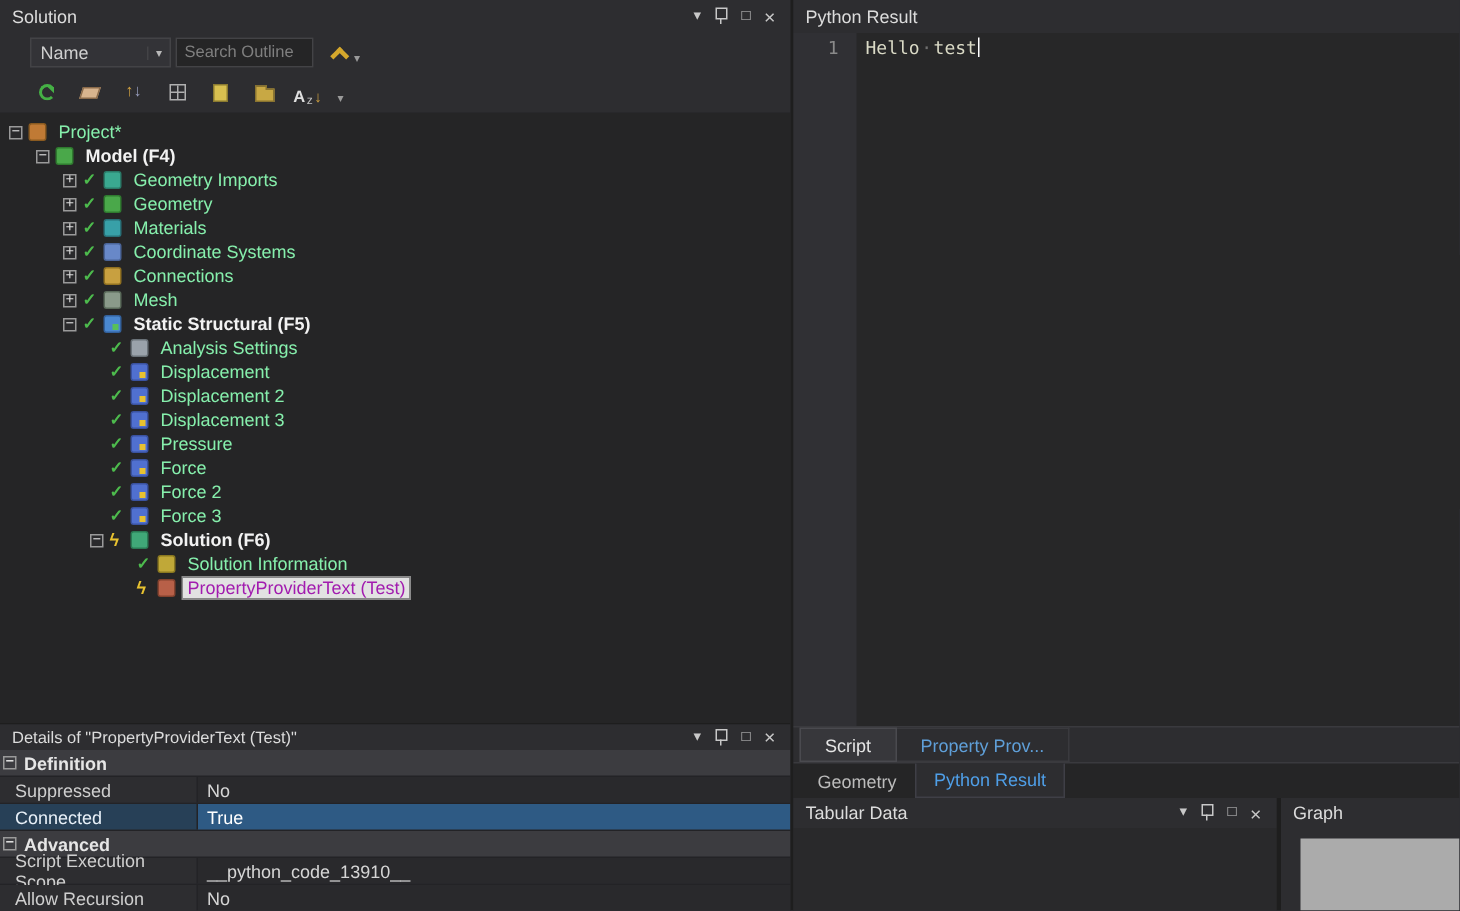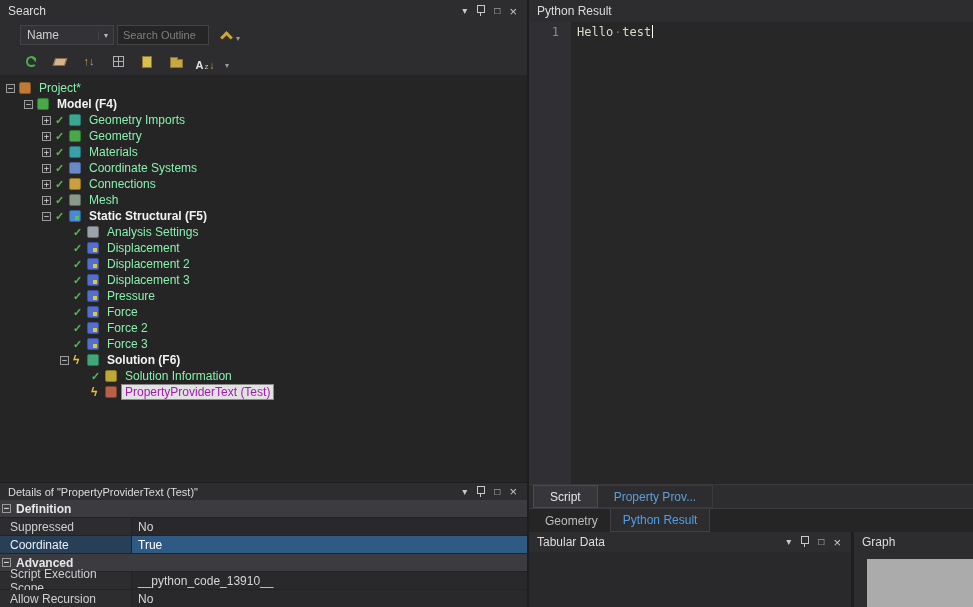--- a/index.html
+++ b/index.html
@@ -111,21 +111,21 @@
   .graph-body{position:absolute;left:0;top:20px;right:0;bottom:0;}
   .graph-plot{position:absolute;left:13px;top:7px;right:0;bottom:0;background:#ababab;}
 </style>
 </head>
 <body>
 
 <div id="app">
 
   <section class="outline">
     <header class="titlebar">
-      <span class="title">Search</span>
+      <span class="title">Solution</span>
       <span class="win-icons">
           <span class="wi">▾</span>
           <span class="wi wi-pin"></span>
           <span class="wi">□</span>
           <span class="wi wi-close">×</span>
         </span>
     </header>
 
     <div class="toolbar1">
       <div class="combo">
@@ -320,21 +320,21 @@
     <div id="details-rows">
         <div class="cat-row">
           <span class="cat-collapse">−</span>
           <span>Definition</span>
         </div>
         <div class="prop-row">
           <div class="prop-name">Suppressed</div>
           <div class="prop-value">No</div>
         </div>
         <div class="prop-row highlight">
-          <div class="prop-name">Coordinate</div>
+          <div class="prop-name">Connected</div>
           <div class="prop-value">True</div>
         </div>
         <div class="cat-row">
           <span class="cat-collapse">−</span>
           <span>Advanced</span>
         </div>
         <div class="prop-row">
           <div class="prop-name">Script Execution Scope</div>
           <div class="prop-value">__python_code_13910__</div>
         </div>

